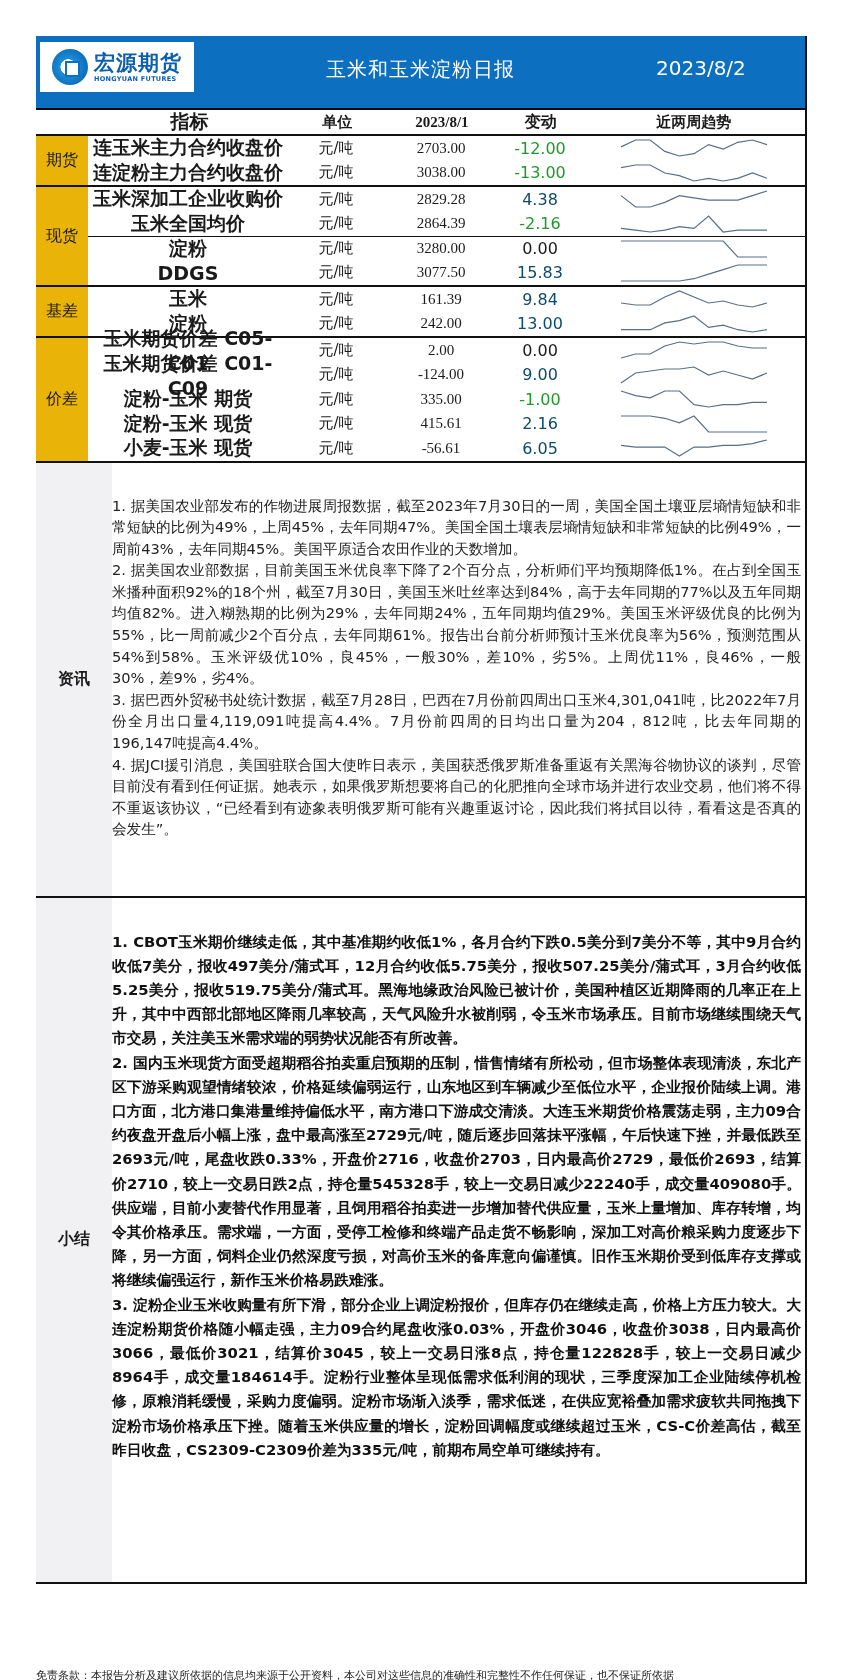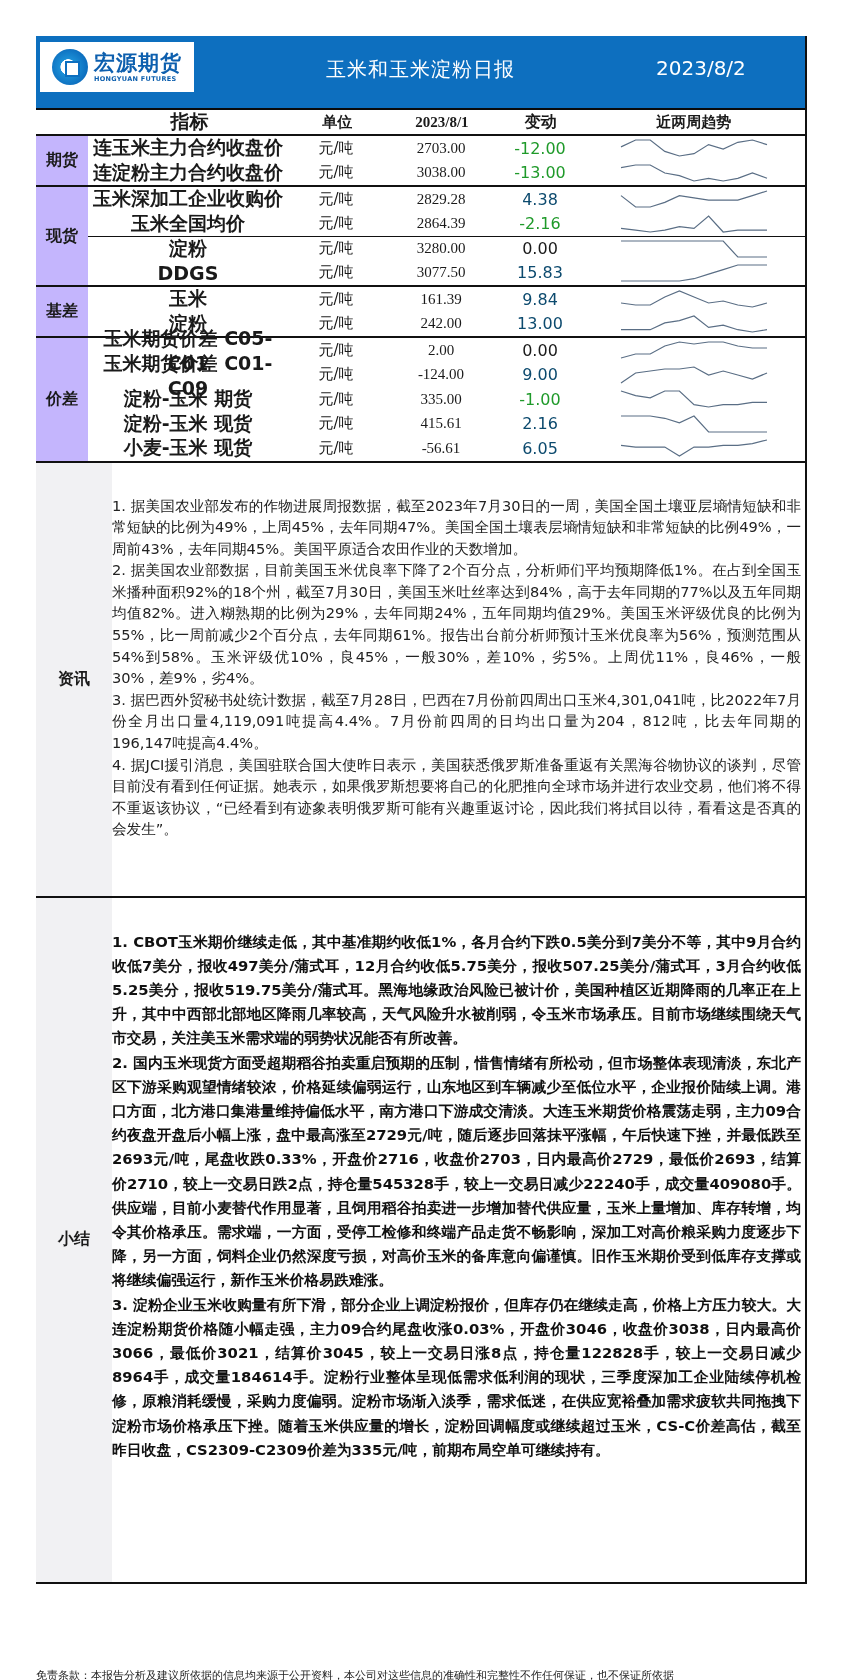--- a/index.html
+++ b/index.html
@@ -25,21 +25,21 @@
   .c-cat { width: 54px; }
   .c-name { width: 200px; text-align: center; font-weight: bold; font-size: 19px; }
   .c-unit { width: 96px; text-align: center; font-size: 15px; }
   .c-val { width: 114px; text-align: center; font-size: 15px; font-family: Liberation Serif, serif; }
   .c-chg { width: 84px; text-align: center; font-size: 16px; }
   .c-trend { width: 223px; display: flex; justify-content: center; align-items: center; }
   .head-row .c-unit, .head-row .c-val, .head-row .c-chg { font-weight: bold; }
   .head-row .c-trend { font-weight: bold; font-size: 15px; }
 
   .group { display: flex; border-bottom: 2px solid #111; }
-  .group-label { width: 54px; background: #c4b5fd; display: flex; align-items: center; justify-content: center; font-weight: bold; font-size: 16px; }
+  .group-label { width: 54px; background: #eab308; display: flex; align-items: center; justify-content: center; font-weight: normal; font-size: 16px; }
   .group-rows { flex: 1; }
   .sub-split { border-top: 1.5px solid #111; }
 
   .pos { color: #0c4a6e; }
   .neg { color: #1f9a2a; }
   .zero { color: #1a1a1a; }
 
   svg.spark { width: 150px; height: 20px; }
   svg.spark polyline { fill: none; stroke: #5a6e85; stroke-width: 1.2; }
 

